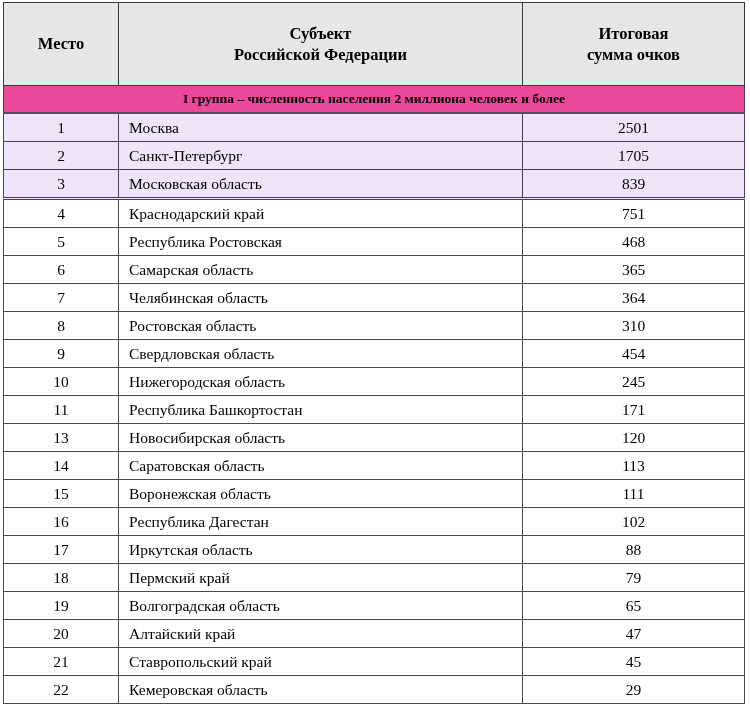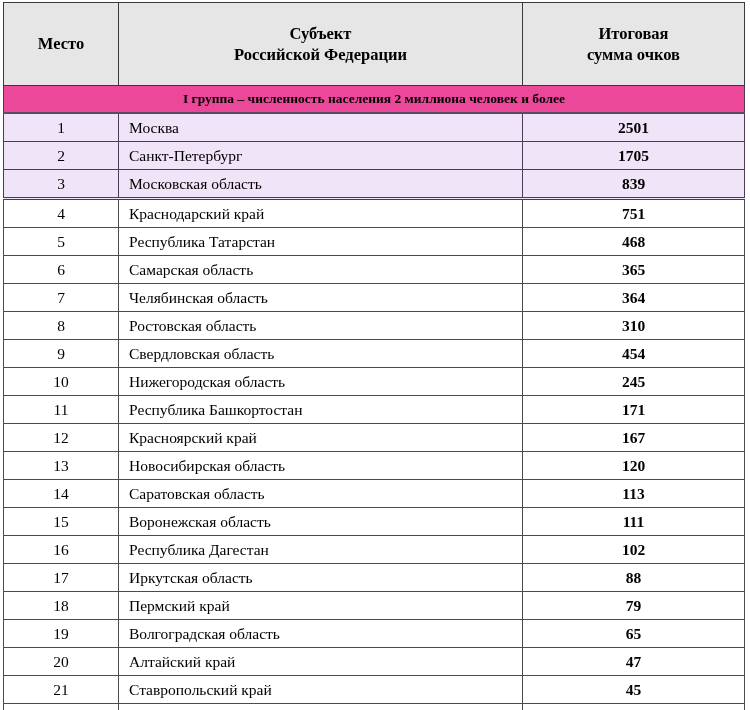--- a/index.html
+++ b/index.html
@@ -77,21 +77,21 @@
   }
   td.region {
     text-align: left;
     padding-left: 10px;
     font-weight: normal;
     white-space: nowrap;
     margin-left: 32px;
   }
   td.points {
     text-align: center;
-    font-weight: bold;
+    font-weight: normal;
   }
 
   
   tr.hl td {
     background: #f0e4f8;
     border-color: #4b3b58;
   }
   tr.hl-last td {
     border-bottom: 3px double #4b3b58;
   }
@@ -146,21 +146,21 @@
           <td class="region">Московская область</td>
           <td class="points">839</td>
         </tr>
         <tr class="plain">
           <td class="place">4</td>
           <td class="region">Краснодарский край</td>
           <td class="points">751</td>
         </tr>
         <tr class="plain">
           <td class="place">5</td>
-          <td class="region">Республика Татарстан</td>
+          <td class="region">Республика Ростовская</td>
           <td class="points">468</td>
         </tr>
         <tr class="plain">
           <td class="place">6</td>
           <td class="region">Самарская область</td>
           <td class="points">365</td>
         </tr>
         <tr class="plain">
           <td class="place">7</td>
           <td class="region">Челябинская область</td>
@@ -180,25 +180,20 @@
           <td class="place">10</td>
           <td class="region">Нижегородская область</td>
           <td class="points">245</td>
         </tr>
         <tr class="plain">
           <td class="place">11</td>
           <td class="region">Республика Башкортостан</td>
           <td class="points">171</td>
         </tr>
         <tr class="plain">
-          <td class="place">12</td>
-          <td class="region">Красноярский край</td>
-          <td class="points">167</td>
-        </tr>
-        <tr class="plain">
           <td class="place">13</td>
           <td class="region">Новосибирская область</td>
           <td class="points">120</td>
         </tr>
         <tr class="plain">
           <td class="place">14</td>
           <td class="region">Саратовская область</td>
           <td class="points">113</td>
         </tr>
         <tr class="plain">

